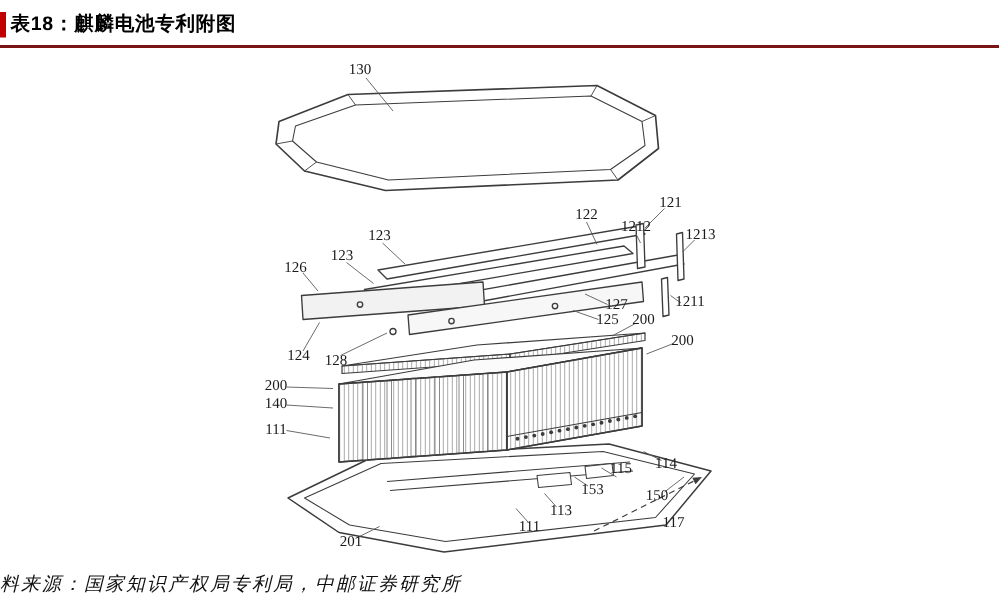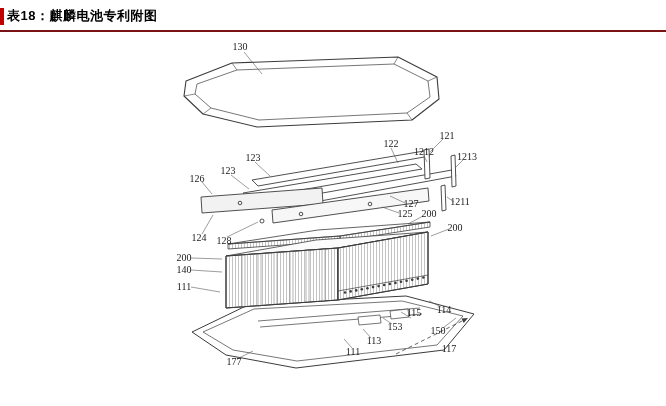--- a/index.html
+++ b/index.html
@@ -181,20 +181,21 @@
         <span class="part-label" style="left: 224px; top: 241px;">128</span>
         <span class="part-label" style="left: 184px; top: 258px;">200</span>
         <span class="part-label" style="left: 184px; top: 270px;">140</span>
         <span class="part-label" style="left: 184px; top: 287px;">111</span>
         <span class="part-label" style="left: 444px; top: 310px;">114</span>
         <span class="part-label" style="left: 414px; top: 313px;">115</span>
         <span class="part-label" style="left: 395px; top: 327px;">153</span>
         <span class="part-label" style="left: 438px; top: 331px;">150</span>
         <span class="part-label" style="left: 374px; top: 341px;">113</span>
         <span class="part-label" style="left: 353px; top: 352px;">111</span>
-        <span class="part-label" style="left: 234px; top: 362px;">177</span>
+        <span class="part-label" style="left: 234px; top: 362px;">201</span>
         <span class="part-label" style="left: 449px; top: 349px;">117</span>
       </div>
   </main>
 
+  <span class="source-text">料来源：国家知识产权局专利局，中邮证券研究所</span>
   <div class="rule-bottom"></div>
 
 </div>
 
 </body></html>

